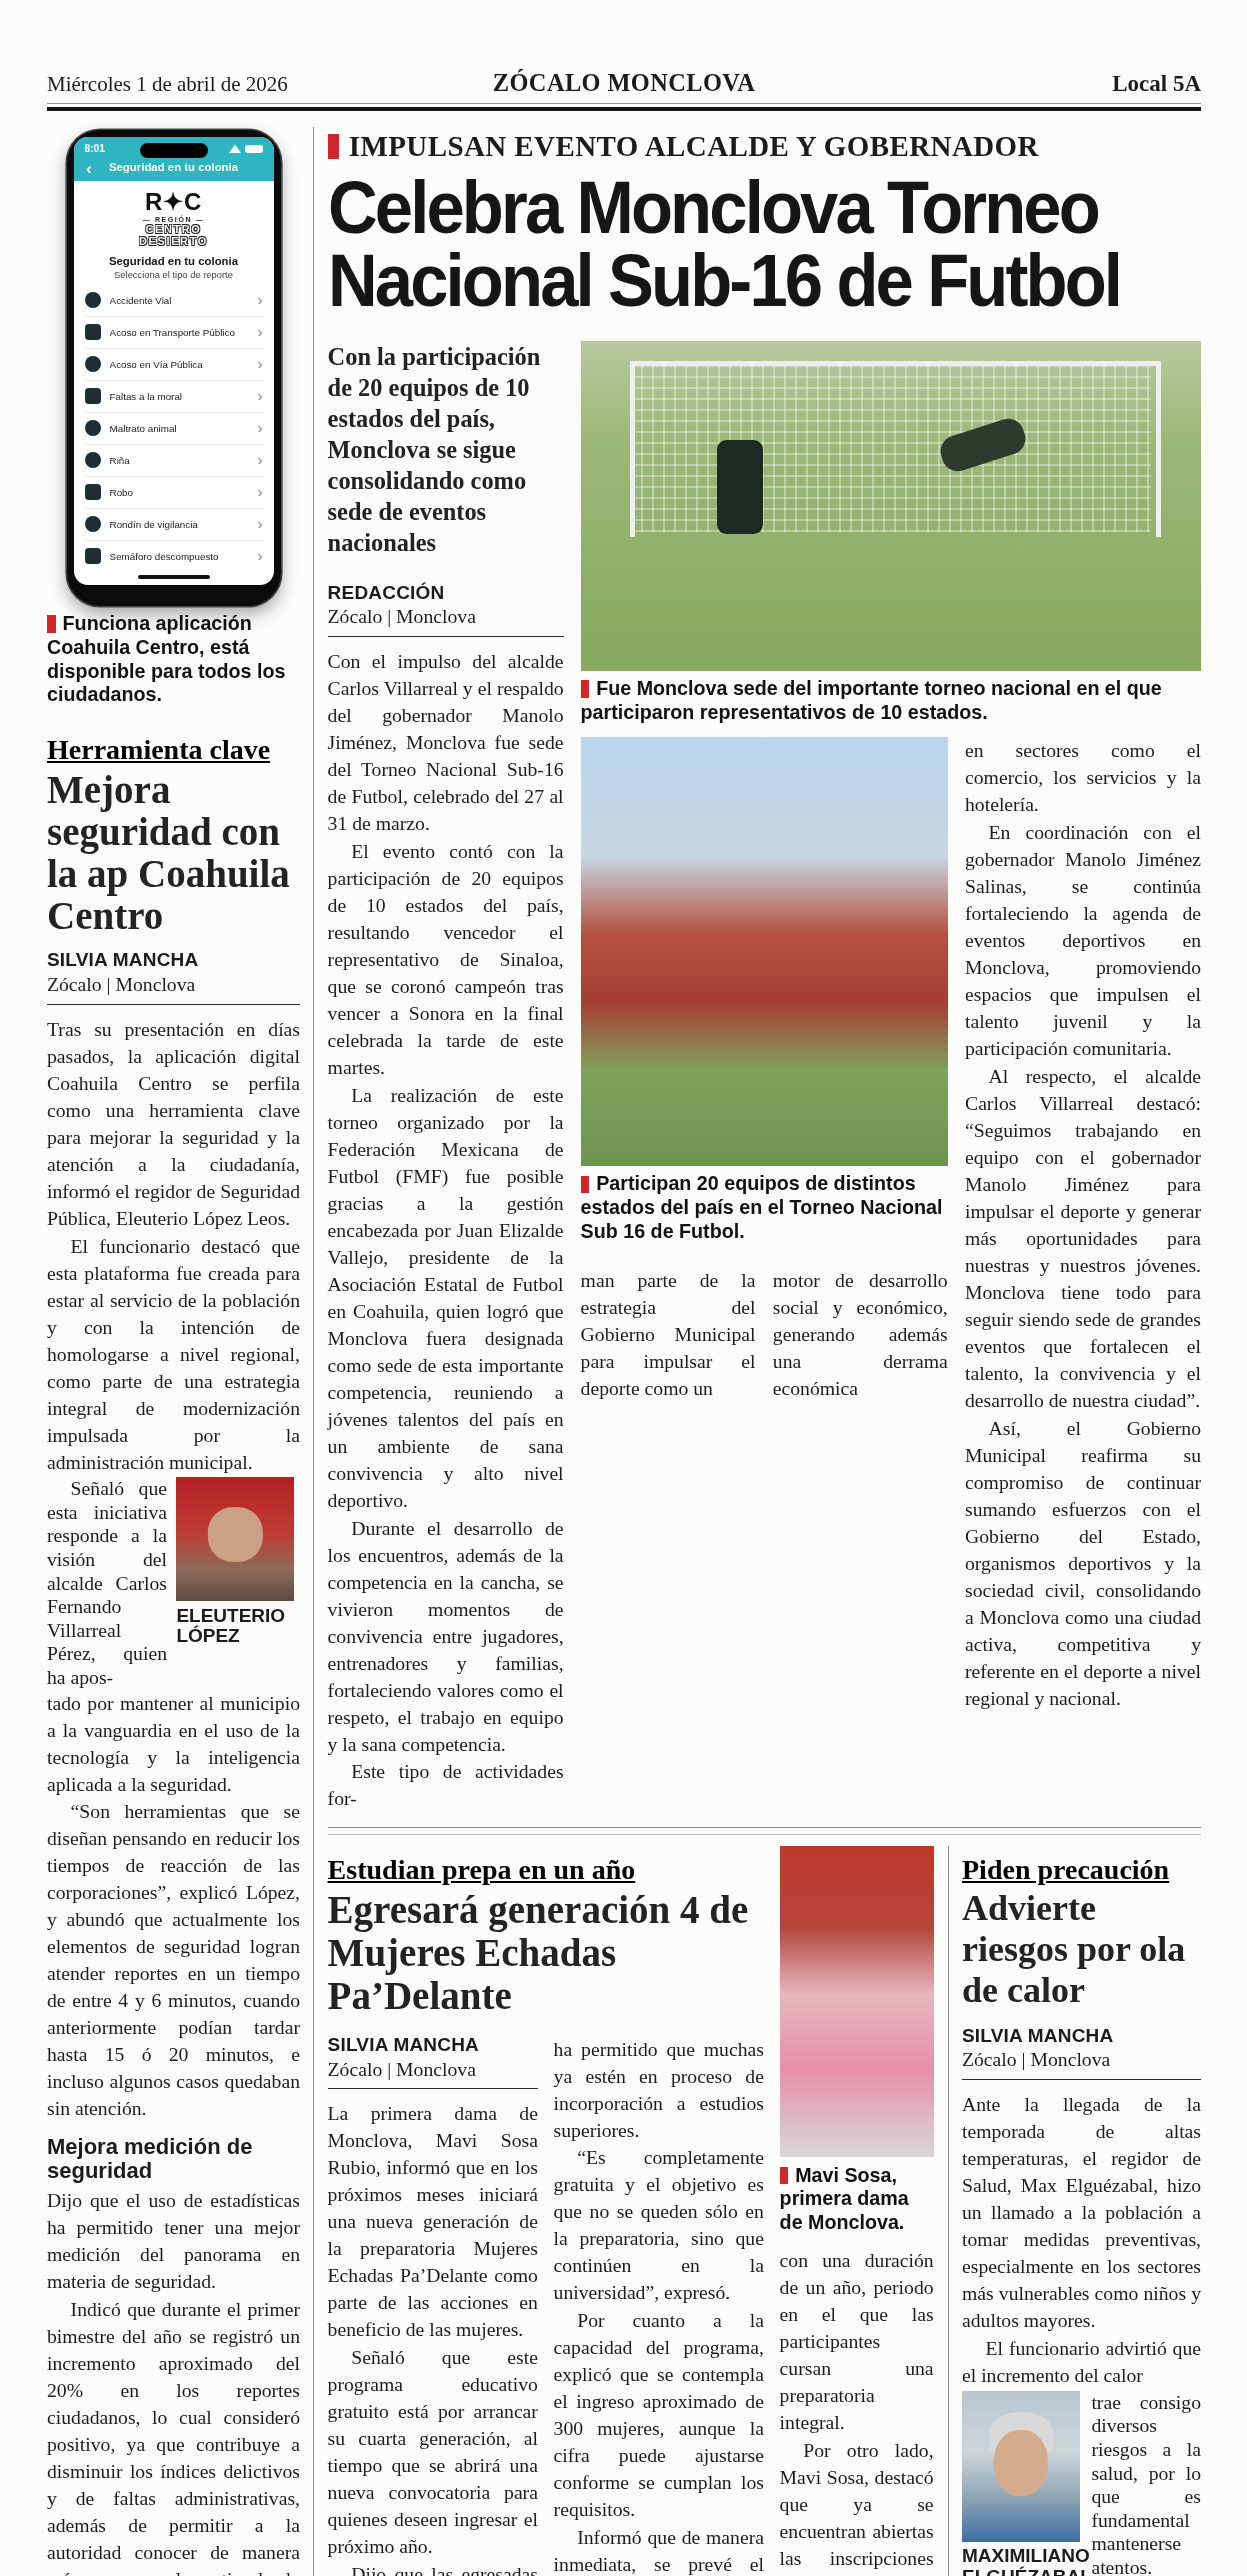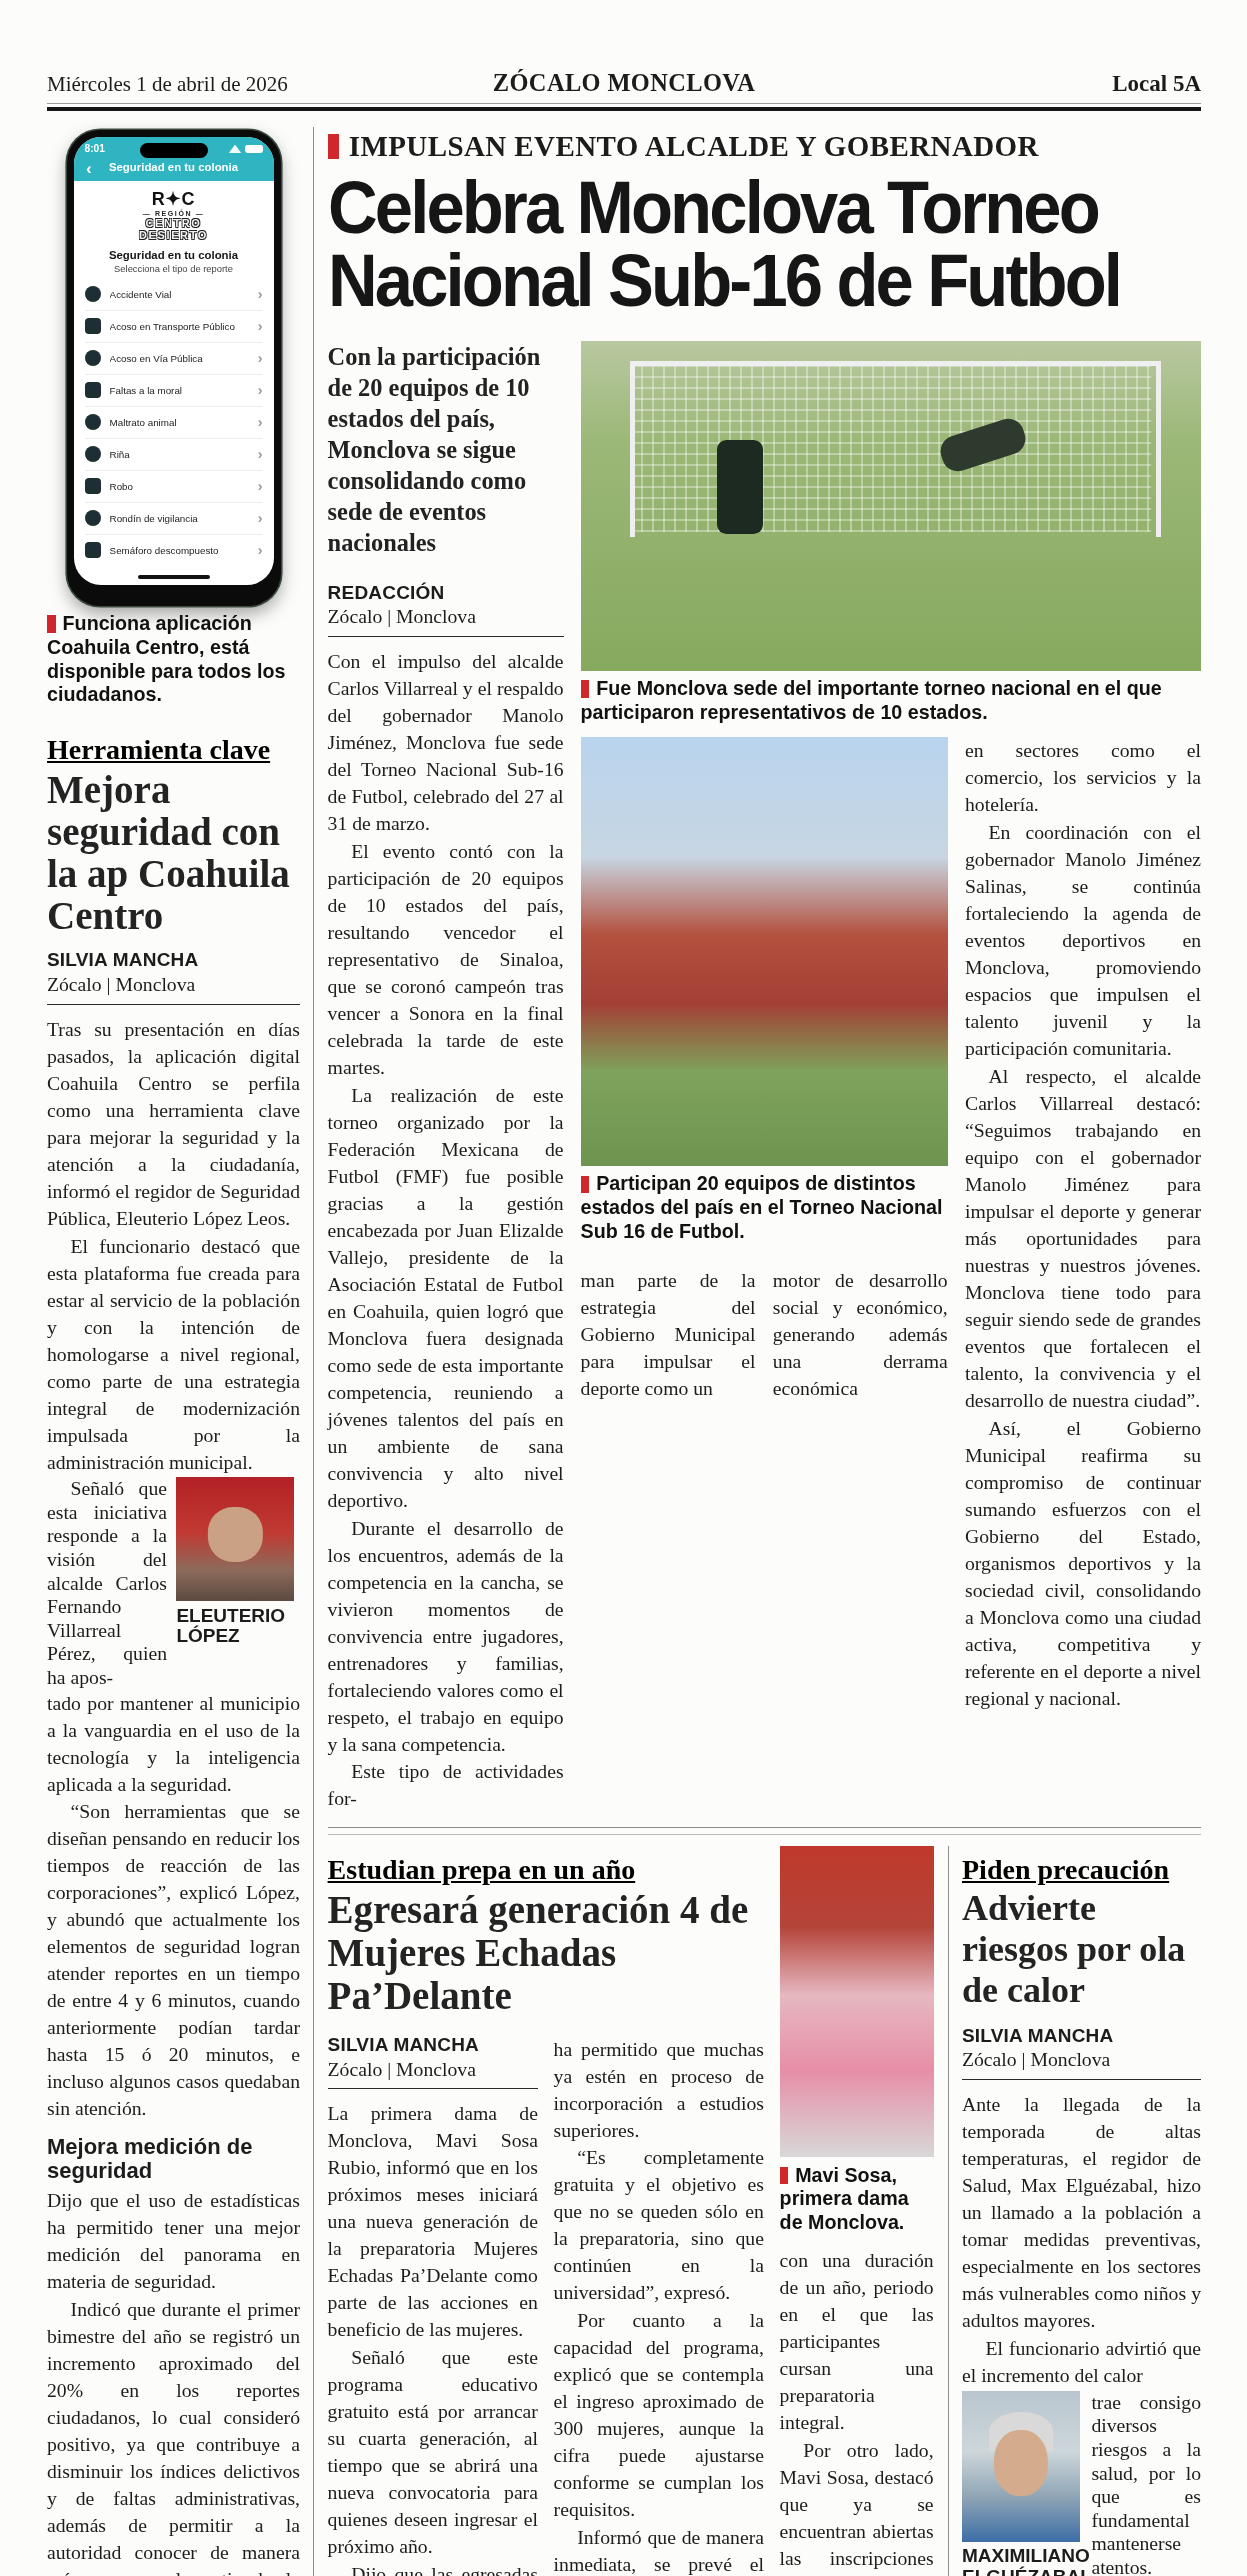--- a/index.html
+++ b/index.html
@@ -29,31 +29,31 @@
   .body p{font-size:19.7px;line-height:27px;text-align:justify;margin:0 0 0.8px;}
   .body p.ind{text-indent:23.6px;}
   .subhead{font-family:"Liberation Sans",sans-serif;font-weight:bold;font-size:22px;line-height:24.4px;margin:12.6px 0 3.1px;}
   .caption{font-family:"Liberation Sans",sans-serif;font-weight:bold;font-size:19.7px;line-height:23.6px;margin-top:6.3px;color:#111;}
   .sq{display:inline-block;width:8.6px;height:17.3px;background:#d0272a;margin-right:7px;vertical-align:-2.4px;}
   .double-rule{border-top:1.6px solid #8d8d8d;border-bottom:1.6px solid #b9b9b9;height:6.3px;}
   .photo{position:relative;overflow:hidden;}
   .photo-label{font-family:"Liberation Sans",sans-serif;font-weight:bold;font-size:19px;line-height:20.4px;margin-top:4.7px;}
   
   .phone{width:200px;height:462px;background:#0b0b0b;border-radius:33px;padding:7px;margin:3.1px auto 0;box-shadow:0 0 0 1.6px #3a4a3f, 0 7.9px 17.3px rgba(0,0,0,.35);}
-  .screen{background:#fff;border-radius:27px;height:448px;overflow:hidden;display:flex;flex-direction:column;position:relative;}
+  .screen{background:#fff;border-radius:14px;height:448px;overflow:hidden;display:flex;flex-direction:column;position:relative;}
   .app-top{background:#2fb5c2;color:#fff;padding:6.3px 11px 7.9px;position:relative;}
   .status{display:flex;justify-content:space-between;align-items:center;font-family:"Liberation Sans",sans-serif;font-size:10.2px;font-weight:bold;}
   .notch{position:absolute;left:50%;transform:translateX(-50%);top:5.5px;width:68px;height:15.7px;background:#000;border-radius:9.4px;}
   .sb-right{display:flex;gap:3.9px;align-items:center;}
   .wifi{width:12.6px;height:8.6px;background:#fff;clip-path:polygon(0 100%,50% 0,100% 100%);opacity:.95;}
   .batt{width:17.3px;height:8.6px;background:#fff;border-radius:2.4px;}
   .app-nav{display:flex;align-items:center;justify-content:center;position:relative;margin-top:6.3px;font-family:"Liberation Sans",sans-serif;font-weight:bold;font-size:11.4px;}
   .back{position:absolute;left:1.6px;top:-3.1px;font-size:17.3px;font-weight:bold;}
   .logo-block{text-align:center;margin:7.9px 0 3.1px;font-family:"Liberation Sans",sans-serif;}
-  .logo-main{font-size:18px;font-weight:900;letter-spacing:0.8px;color:#111;}
+  .logo-main{font-size:24px;font-weight:900;letter-spacing:0.8px;color:#111;}
   .logo-region{font-size:7px;font-weight:bold;letter-spacing:1.6px;color:#222;}
   .logo-centro,.logo-desierto{font-size:11px;font-weight:900;letter-spacing:1.6px;color:#f2f2f2;text-shadow:-0.8px -0.8px 0 #222,0.8px -0.8px 0 #222,-0.8px 0.8px 0 #222,0.8px 0.8px 0 #222;}
   .scr-title{text-align:center;font-family:"Liberation Sans",sans-serif;font-weight:bold;font-size:11.4px;margin-top:4.7px;color:#161616;}
   .scr-sub{text-align:center;font-family:"Liberation Sans",sans-serif;font-size:9.4px;color:#444;margin-top:1.6px;}
   .app-list{margin-top:4.7px;padding:0 11px;flex:1;}
   .app-row{display:flex;align-items:center;gap:8.6px;height:31px;border-bottom:0.8px solid #ececec;}
   .app-row:last-child{border-bottom:none;}
   .app-icon{width:16.5px;height:16.5px;border-radius:3.9px;background:#1d2f33;flex:none;}
   .app-icon.round{border-radius:50%;}
   .app-label{font-family:"Liberation Sans",sans-serif;font-size:9.8px;color:#222;flex:1;white-space:nowrap;overflow:hidden;}

